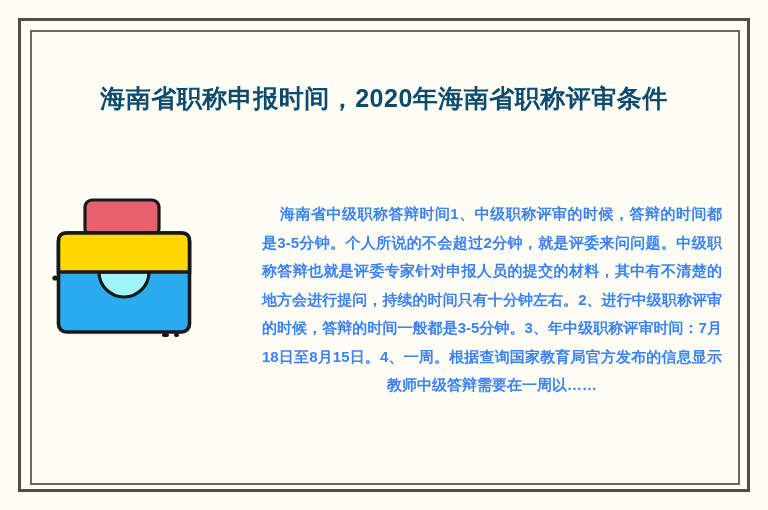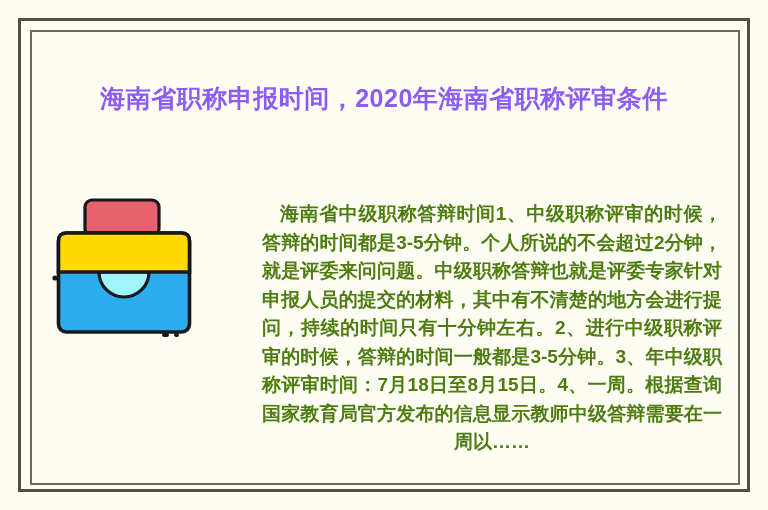--- a/index.html
+++ b/index.html
@@ -44,21 +44,21 @@
 
   
   #title {
     position: absolute;
     left: 0;
     top: 78px;
     width: 768px;
     text-align: center;
     font-size: 25px;
     font-weight: bold;
-    color: #8b5cf6;
+    color: #0c4a6e;
     letter-spacing: 0.5px;
     line-height: 40px;
     white-space: nowrap;
   }
 
   
   #illustration {
     position: absolute;
     left: 52px;
     top: 194px;
@@ -70,23 +70,23 @@
     width: 144px;
     height: 150px;
   }
 
   
   #body-text {
     position: absolute;
     left: 262px;
     top: 200px;
     width: 460px;
-    font-size: 19px;
+    font-size: 15px;
     font-weight: bold;
-    color: #4d7c0f;
+    color: #3b82f6;
     line-height: 28.5px;
     text-align: justify;
     text-align-last: center;
     text-justify: inter-character;
     text-indent: 18px;
     letter-spacing: 0px;
   }
 </style>
 </head>
 <body>

